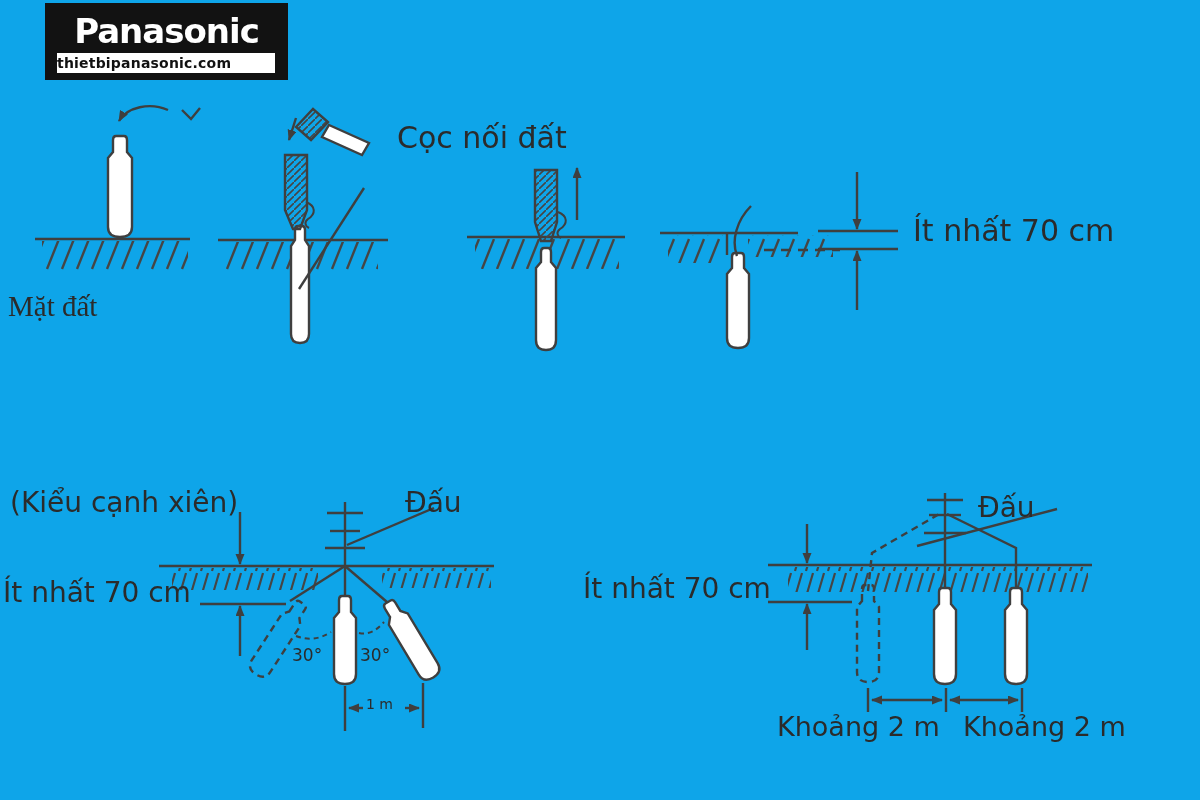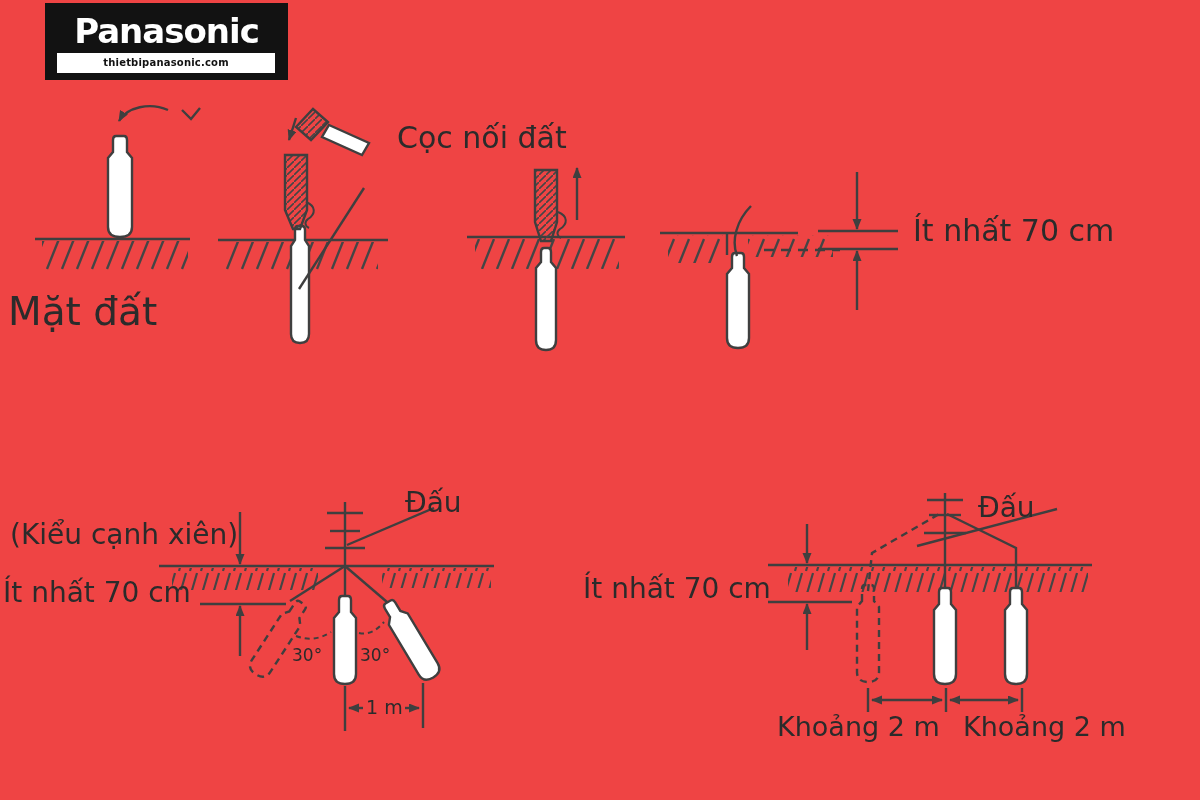--- a/index.html
+++ b/index.html
@@ -1,25 +1,25 @@
 <!DOCTYPE html>
 <html><head>
 <meta charset="utf-8">
 <style>
   html,body{margin:0;padding:0;background:#fff;}
-  .stage{position:relative;width:1200px;height:800px;background:#ef4444;overflow:hidden;
+  .stage{position:relative;width:1200px;height:800px;background:#0ea5e9;overflow:hidden;
          font-family:"DejaVu Sans","Liberation Sans",sans-serif;}
   .lineart{position:absolute;left:0;top:0;}
   .lbl{position:absolute;color:#2b2b2b;white-space:nowrap;line-height:1.1;
        font-family:"DejaVu Sans","Liberation Sans",sans-serif;}
   .logo{position:absolute;left:45px;top:3px;width:243px;height:77px;background:#121212;}
   .logo-brand{position:absolute;left:0;right:0;top:8px;text-align:center;color:#ffffff;
               font-weight:700;font-size:34px;letter-spacing:-1px;}
   .logo-site{position:absolute;left:12px;top:50px;width:218px;height:20px;background:#ffffff;
-             color:#111;font-weight:700;font-size:10px;text-align:center;line-height:20px;
+             color:#111;font-weight:700;font-size:14px;line-height:20px;
              letter-spacing:0.2px;}
 </style>
 </head>
 <body>
 
 <div class="stage">
 
   <div class="logo">
     <div class="logo-brand">Panasonic</div>
     <div class="logo-site">thietbipanasonic.com</div>
@@ -142,28 +142,28 @@
 
       <line x1="868" y1="688" x2="868" y2="712"></line>
       <line x1="946" y1="688" x2="946" y2="712"></line>
       <line x1="1022" y1="688" x2="1022" y2="712"></line>
       <line x1="872" y1="700" x2="942" y2="700" marker-start="url(#arrS)" marker-end="url(#arrE)"></line>
       <line x1="950" y1="700" x2="1018" y2="700" marker-start="url(#arrS)" marker-end="url(#arrE)"></line>
     </g>
   </svg>
 
   <div class="lbl" style="left:380px;top:121px;font-size:30px;margin-left:17px;">Cọc nối đất</div>
-  <div class="lbl" style="left:8px;top:291px;font-size:39px;">Mặt đất</div>
+  <div class="lbl" style="left:8px;top:291px;font-size:29px;font-family:Liberation Serif, serif;">Mặt đất</div>
   <div class="lbl" style="left:913px;top:214px;font-size:30px;">Ít nhất 70 cm</div>
 
-  <div class="lbl" style="left:10px;top:488px;font-size:28px;margin-top:32px;">(Kiểu cạnh xiên)</div>
+  <div class="lbl" style="left:10px;top:488px;font-size:28px;">(Kiểu cạnh xiên)</div>
   <div class="lbl" style="left:405px;top:488px;font-size:28px;">Đấu</div>
   <div class="lbl" style="left:3px;top:578px;font-size:28px;">Ít nhất 70 cm</div>
   <div class="lbl" style="left:292px;top:646px;font-size:17px;">30°</div>
   <div class="lbl" style="left:360px;top:646px;font-size:17px;">30°</div>
-  <div class="lbl" style="left:366px;top:697px;font-size:19px;">1 m</div>
+  <div class="lbl" style="left:366px;top:697px;font-size:14px;">1 m</div>
 
   <div class="lbl" style="left:978px;top:493px;font-size:28px;">Đấu</div>
   <div class="lbl" style="left:583px;top:574px;font-size:28px;">Ít nhất 70 cm</div>
   <div class="lbl" style="left:777px;top:712px;font-size:27px;">Khoảng 2 m</div>
   <div class="lbl" style="left:963px;top:712px;font-size:27px;">Khoảng 2 m</div>
 
 </div>
 
 </body></html>

